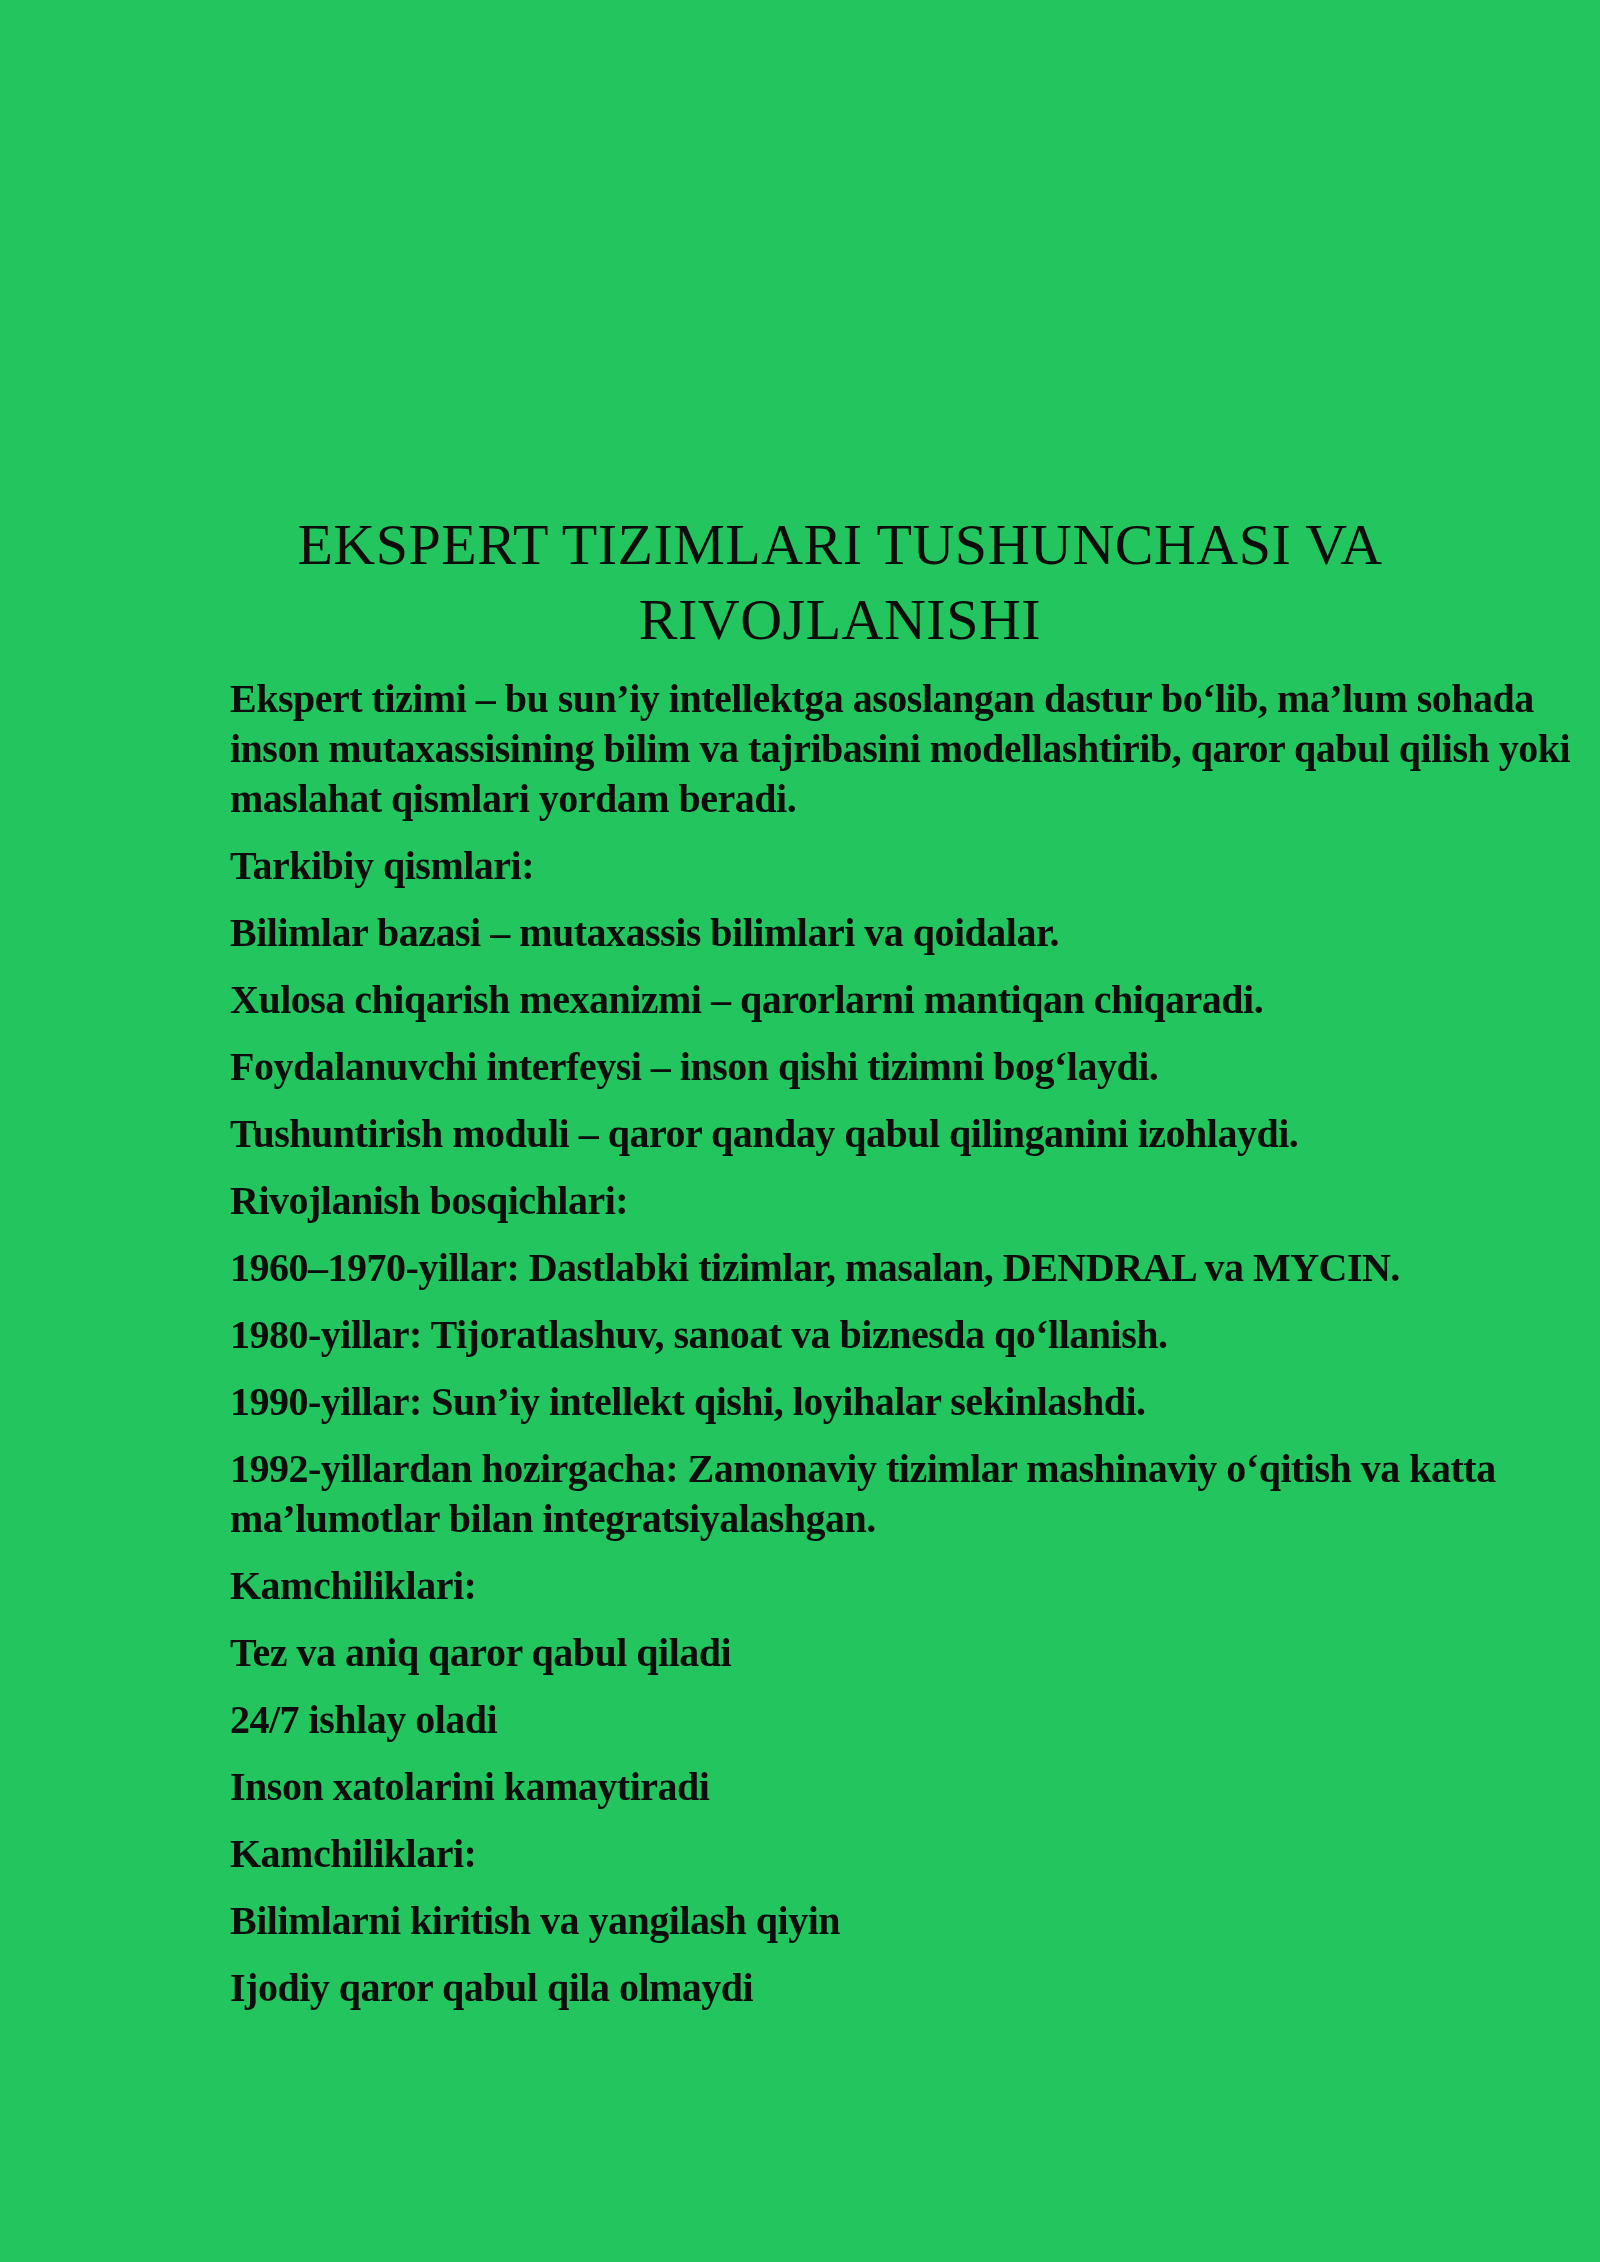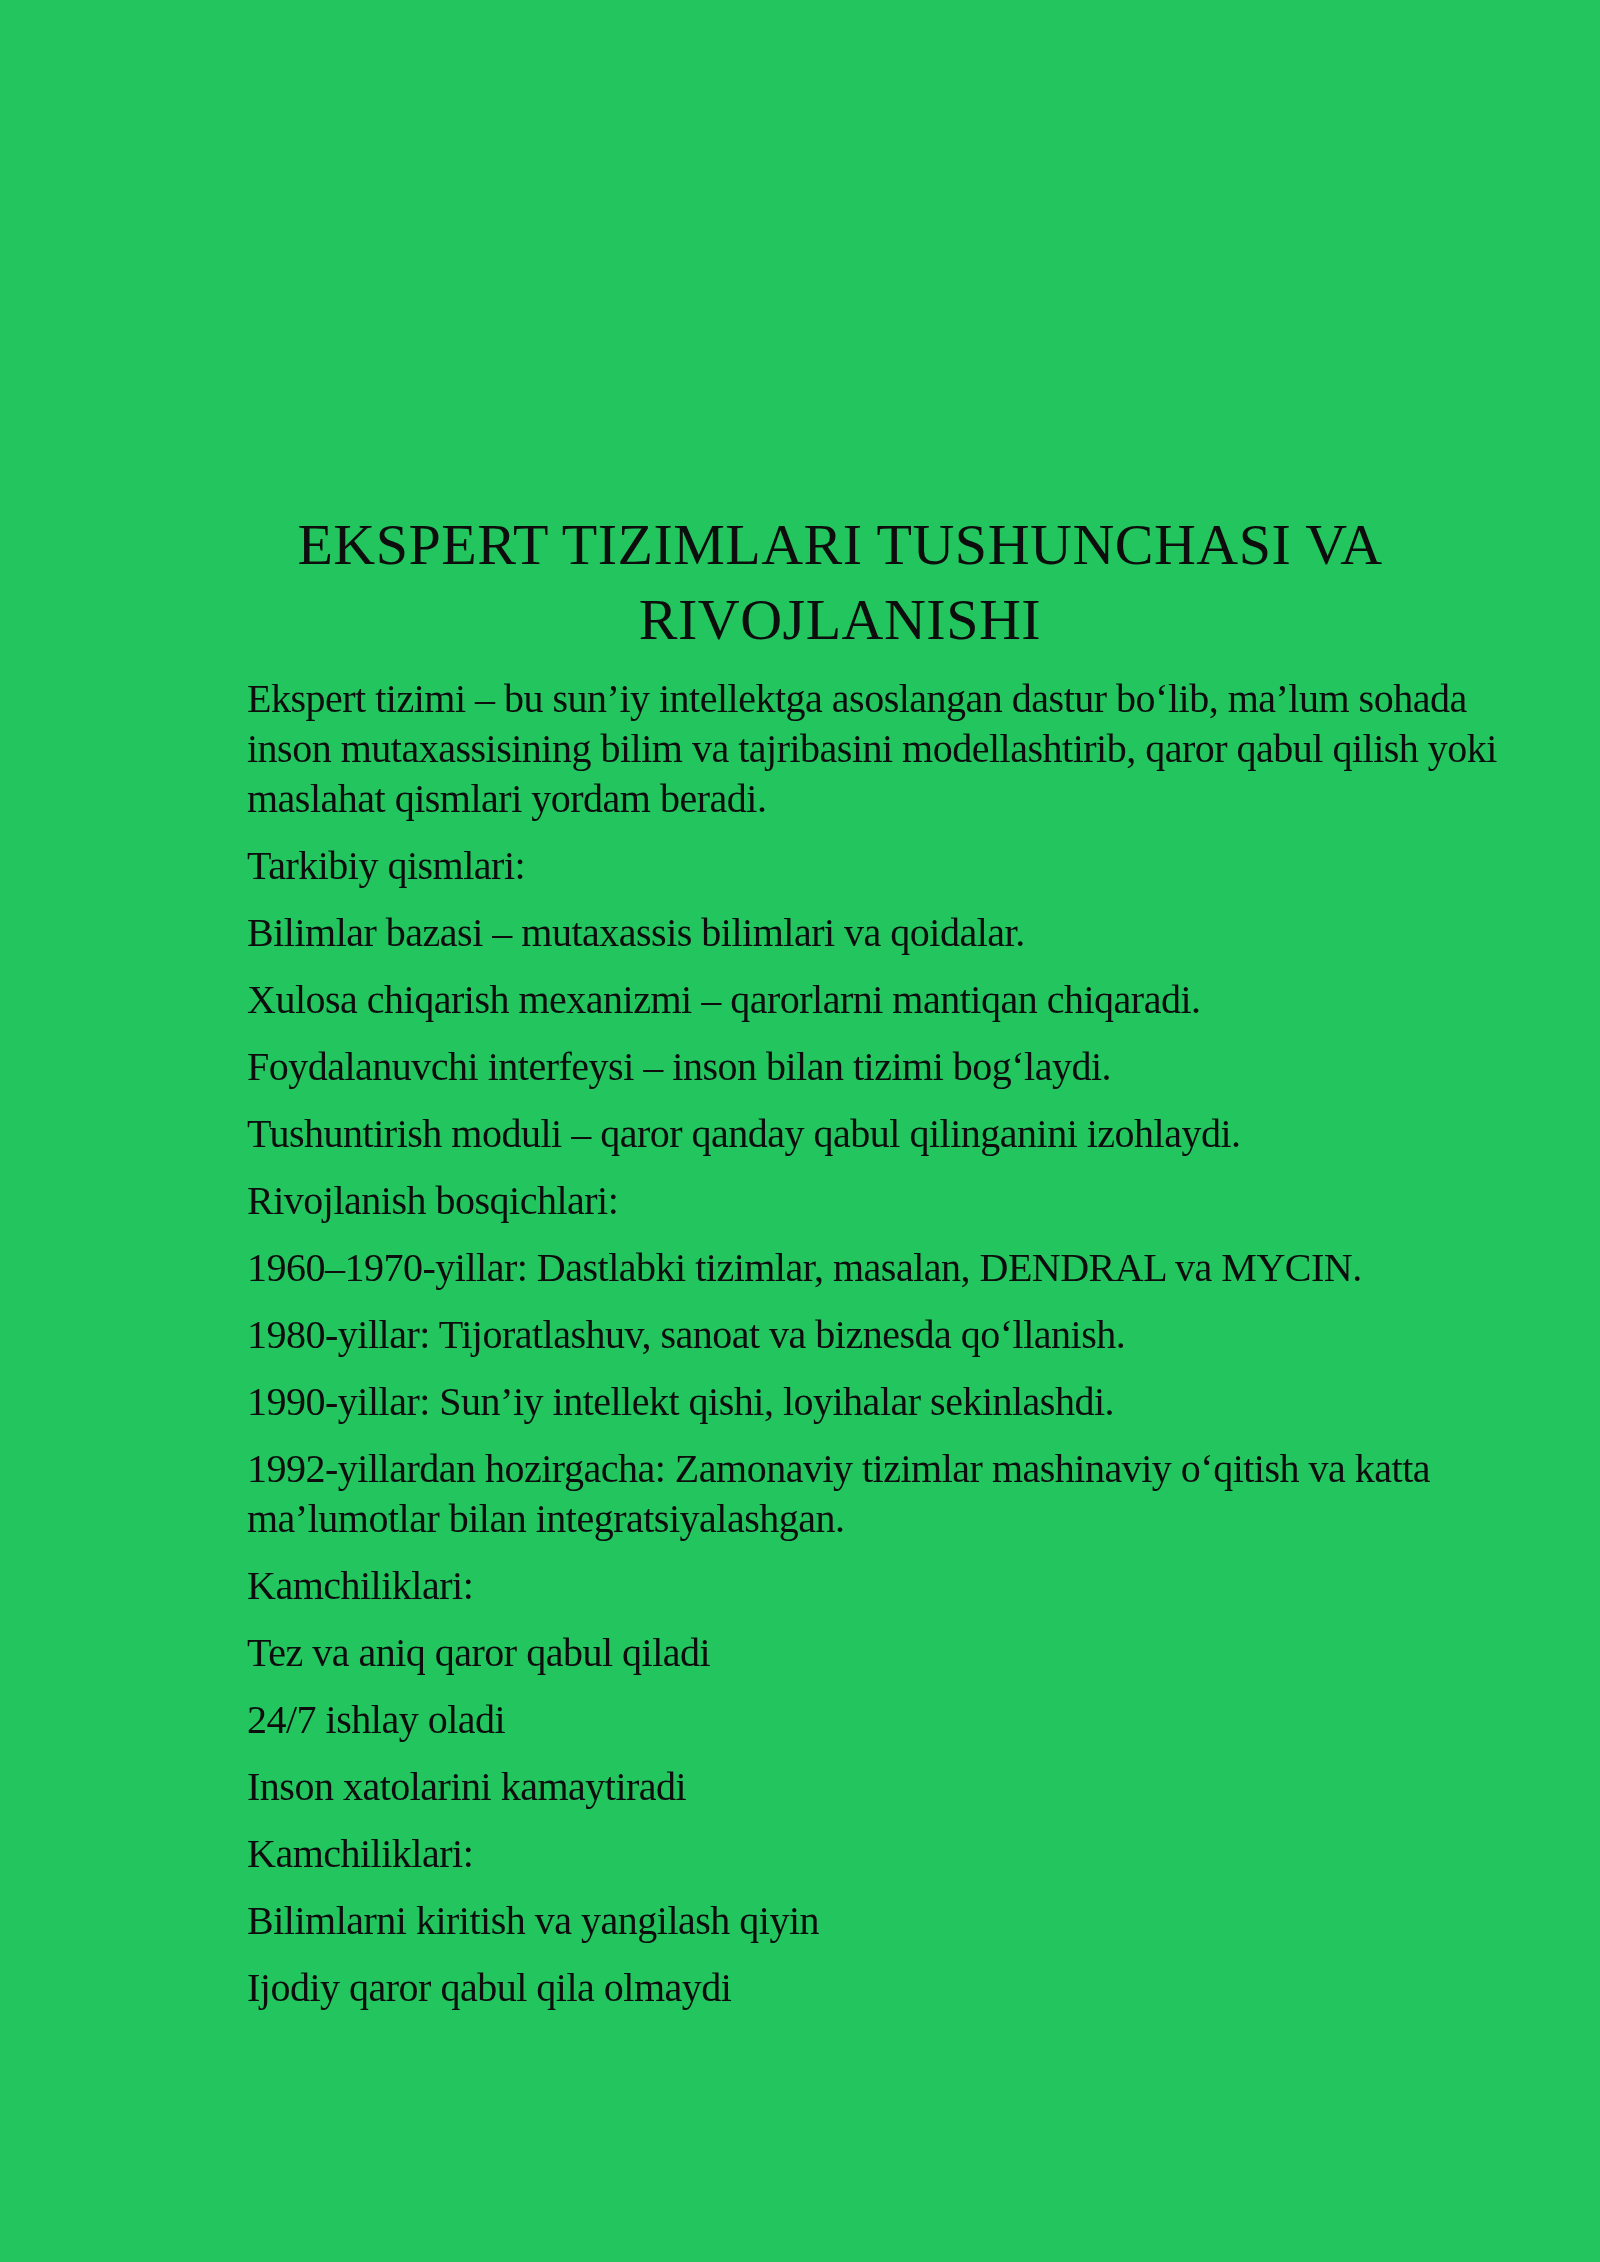--- a/index.html
+++ b/index.html
@@ -28,24 +28,25 @@
     line-height: 75px;
     font-weight: normal;
     text-align: center;
     letter-spacing: 0.5px;
   }
   .title-line {
     display: block;
     white-space: pre;
   }
   .para {
-    margin: 0 0 17px 17px;
+    margin: 0 0 17px 0;
     font-size: 40px;
     line-height: 50px;
     letter-spacing: -0.5px;
+    font-weight: bold;
   }
   .line {
     display: block;
     white-space: pre;
   }
 </style>
 </head>
 <body>
 
 <div class="page">
@@ -68,21 +69,21 @@
 
     <p class="para">
       <span class="line">Bilimlar bazasi – mutaxassis bilimlari va qoidalar.</span>
     </p>
 
     <p class="para">
       <span class="line">Xulosa chiqarish mexanizmi – qarorlarni mantiqan chiqaradi.</span>
     </p>
 
     <p class="para">
-      <span class="line">Foydalanuvchi interfeysi – inson bilan tizimi bog‘laydi.</span>
+      <span class="line">Foydalanuvchi interfeysi – inson qishi tizimni bog‘laydi.</span>
     </p>
 
     <p class="para">
       <span class="line">Tushuntirish moduli – qaror qanday qabul qilinganini izohlaydi.</span>
     </p>
 
     <p class="para">
       <span class="line">Rivojlanish bosqichlari:</span>
     </p>
 

